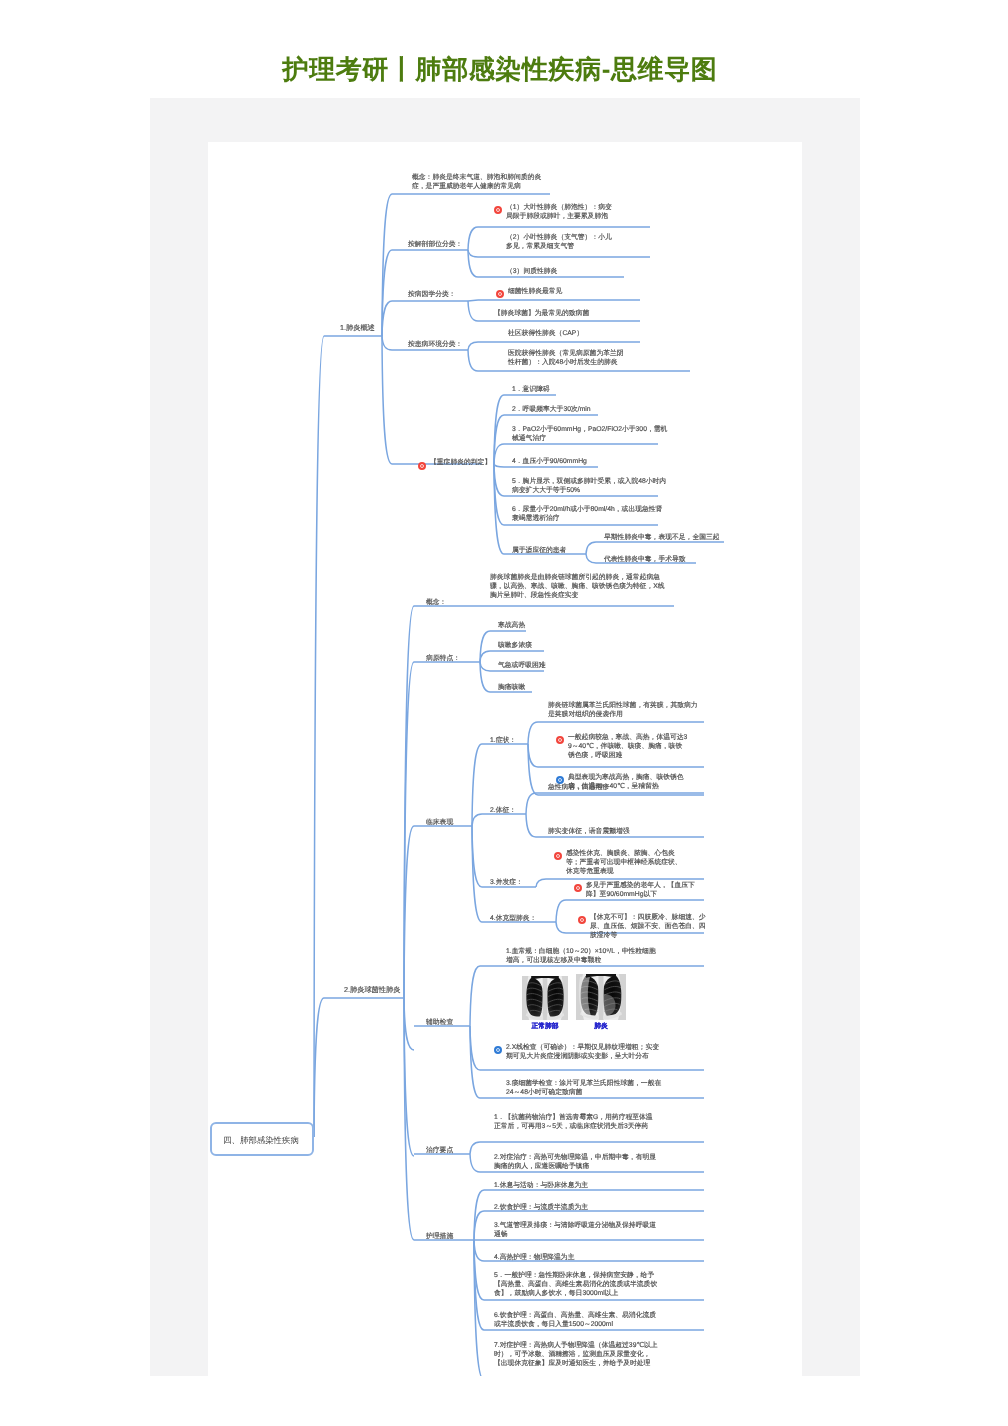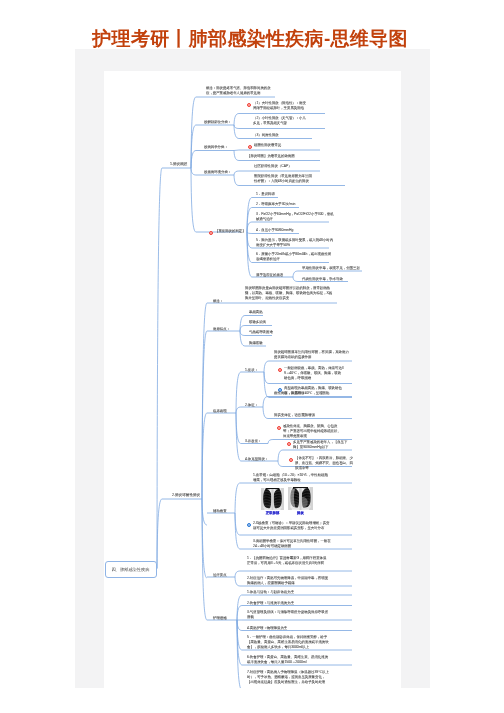--- a/index.html
+++ b/index.html
@@ -1,17 +1,17 @@
 <!DOCTYPE html>
 <html><head>
 <meta charset="utf-8">
 <style>
 html,body{margin:0;padding:0;background:#fff;}
 body{width:504px;height:713px;overflow:hidden;font-family:"Liberation Sans","DejaVu Sans",sans-serif;}
-.title{position:absolute;left:0;top:26px;width:500px;text-align:center;font-size:19px;font-weight:700;color:#c2410c;letter-spacing:.3px;}
+.title{position:absolute;left:0;top:26px;width:500px;text-align:center;font-size:13px;font-weight:700;color:#4d7c0f;letter-spacing:.3px;}
 .framebg{position:absolute;left:75px;top:49px;width:355px;height:639px;background:#f3f3f4;}
 .frame{position:absolute;left:75px;top:49px;width:355px;height:639px;}
 .card{position:absolute;left:29px;top:22px;width:297px;height:617px;background:#fff;overflow:hidden;}
 svg.links{position:absolute;left:0;top:0;width:297px;height:617px;pointer-events:none;}
 .nd{position:absolute;color:#4e4e4e;font-size:17px;line-height:23px;transform:scale(0.2);transform-origin:0 0;-webkit-text-stroke:0.45px #4e4e4e;word-break:break-all;overflow-wrap:anywhere;}
 .root{position:absolute;border:0.7px solid #8fb4e6;border-radius:3px;background:#fff;display:flex;align-items:center;justify-content:center;}
 .root span{font-size:21px;transform:scale(0.2);transform-origin:center;color:#3c3c3c;white-space:nowrap;}
 .mk{position:absolute;width:4px;height:4px;border-radius:50%;box-sizing:border-box;}
 .mk.red{background:#f2453c;border:1.1px solid #f2453c;box-shadow:inset 0 0 0 0.5px #fff3f2;}
 .mk.blue{background:#2f7bd6;border:1.1px solid #2f7bd6;box-shadow:inset 0 0 0 0.5px #eef5fd;}

